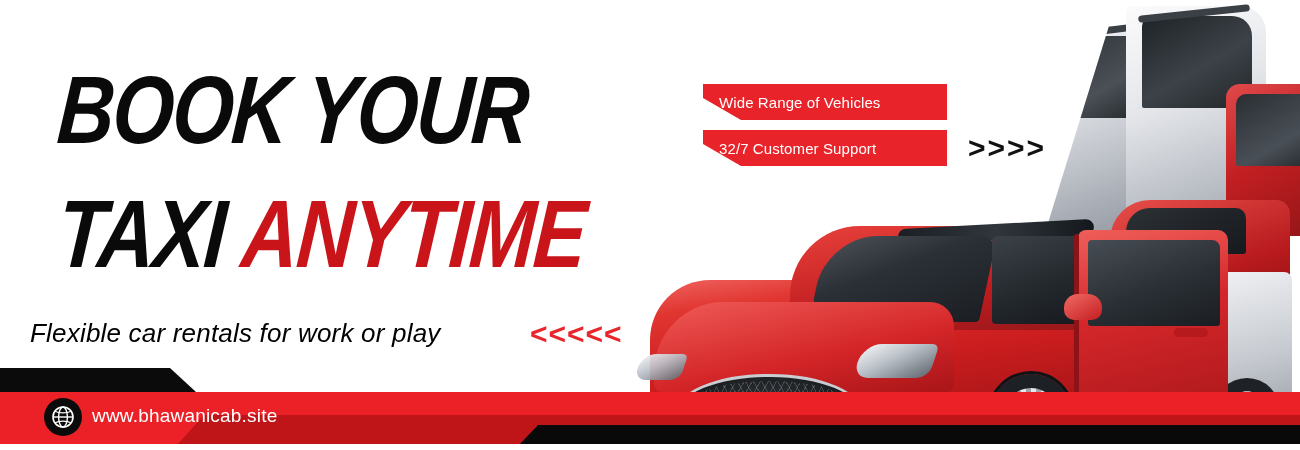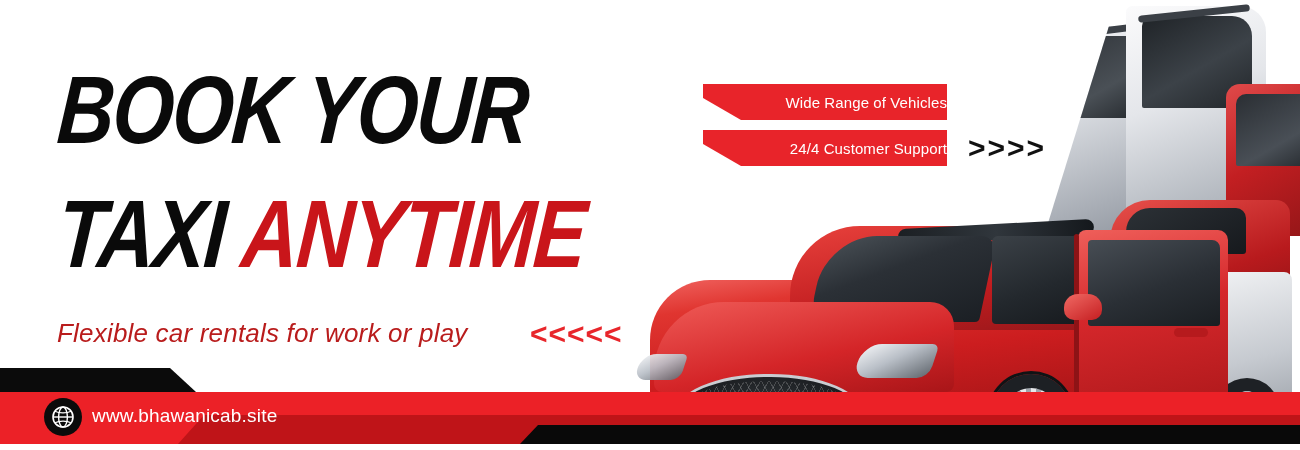--- a/index.html
+++ b/index.html
@@ -197,40 +197,40 @@
     white-space:nowrap;
     transform:scaleX(0.82) skewX(-5deg);
     transform-origin:left center;
     line-height:1;
   }
   .headline-1 { left:58px; top:62px; font-size:96px; }
   .headline-2 { left:58px; top:186px; font-size:96px; }
   .hl-red { color:#c9151a; }
 
   .tagline {
-    position:absolute; left:57px; top:318px;
+    position:absolute; left:30px; top:318px;
     font-size:26px; font-style:italic; font-weight:400;
-    color:#b91c1c; letter-spacing:.2px; white-space:nowrap;
+    color:#000000; letter-spacing:.2px; white-space:nowrap;
   }
   .chev-left {
     position:absolute; left:530px; top:317px;
     font-size:30px; font-weight:700; color:#e8262b;
     letter-spacing:1px; font-family:"Liberation Sans", sans-serif;
   }
 
   
   .features { position:absolute; left:703px; top:84px; width:250px; }
   .ribbon {
     position:relative;
     width:244px; height:36px;
     margin-bottom:10px;
     background:#e8242a;
     -webkit-clip-path: polygon(0 0, 244px 0, 244px 36px, 38px 36px, 0 14px);
     clip-path: polygon(0 0, 244px 0, 244px 36px, 38px 36px, 0 14px);
-    display:flex; align-items:center; justify-content:flex-end;
+    display:flex; align-items:center; justify-content:flex-start;
   }
   .ribbon span {
     color:#ffffff; font-size:15px; font-weight:400;
     letter-spacing:.1px; padding-left:16px; white-space:nowrap;
   }
   .chev-right {
     position:absolute; left:968px; top:131px;
     font-size:30px; font-weight:700; color:#111111;
     letter-spacing:2px; font-family:"Liberation Sans", sans-serif;
   }
@@ -333,21 +333,21 @@
     </div>
     <div class="tagline">Flexible car rentals for work or play</div>
     <div class="chev-left">&lt;&lt;&lt;&lt;&lt;</div>
   </div>
 
   <div class="features">
     <div class="ribbon">
       <span>Wide Range of Vehicles</span>
     </div>
     <div class="ribbon">
-      <span>24/4 Customer Support</span>
+      <span>32/7 Customer Support</span>
     </div>
   </div>
   <div class="chev-right">&gt;&gt;&gt;&gt;</div>
 
   <div class="black-slab"></div>
   <div class="red-bar"></div>
   <div class="darkred-wedge"></div>
   <div class="black-wedge"></div>
   <div class="bar-white-gap"></div>
 

